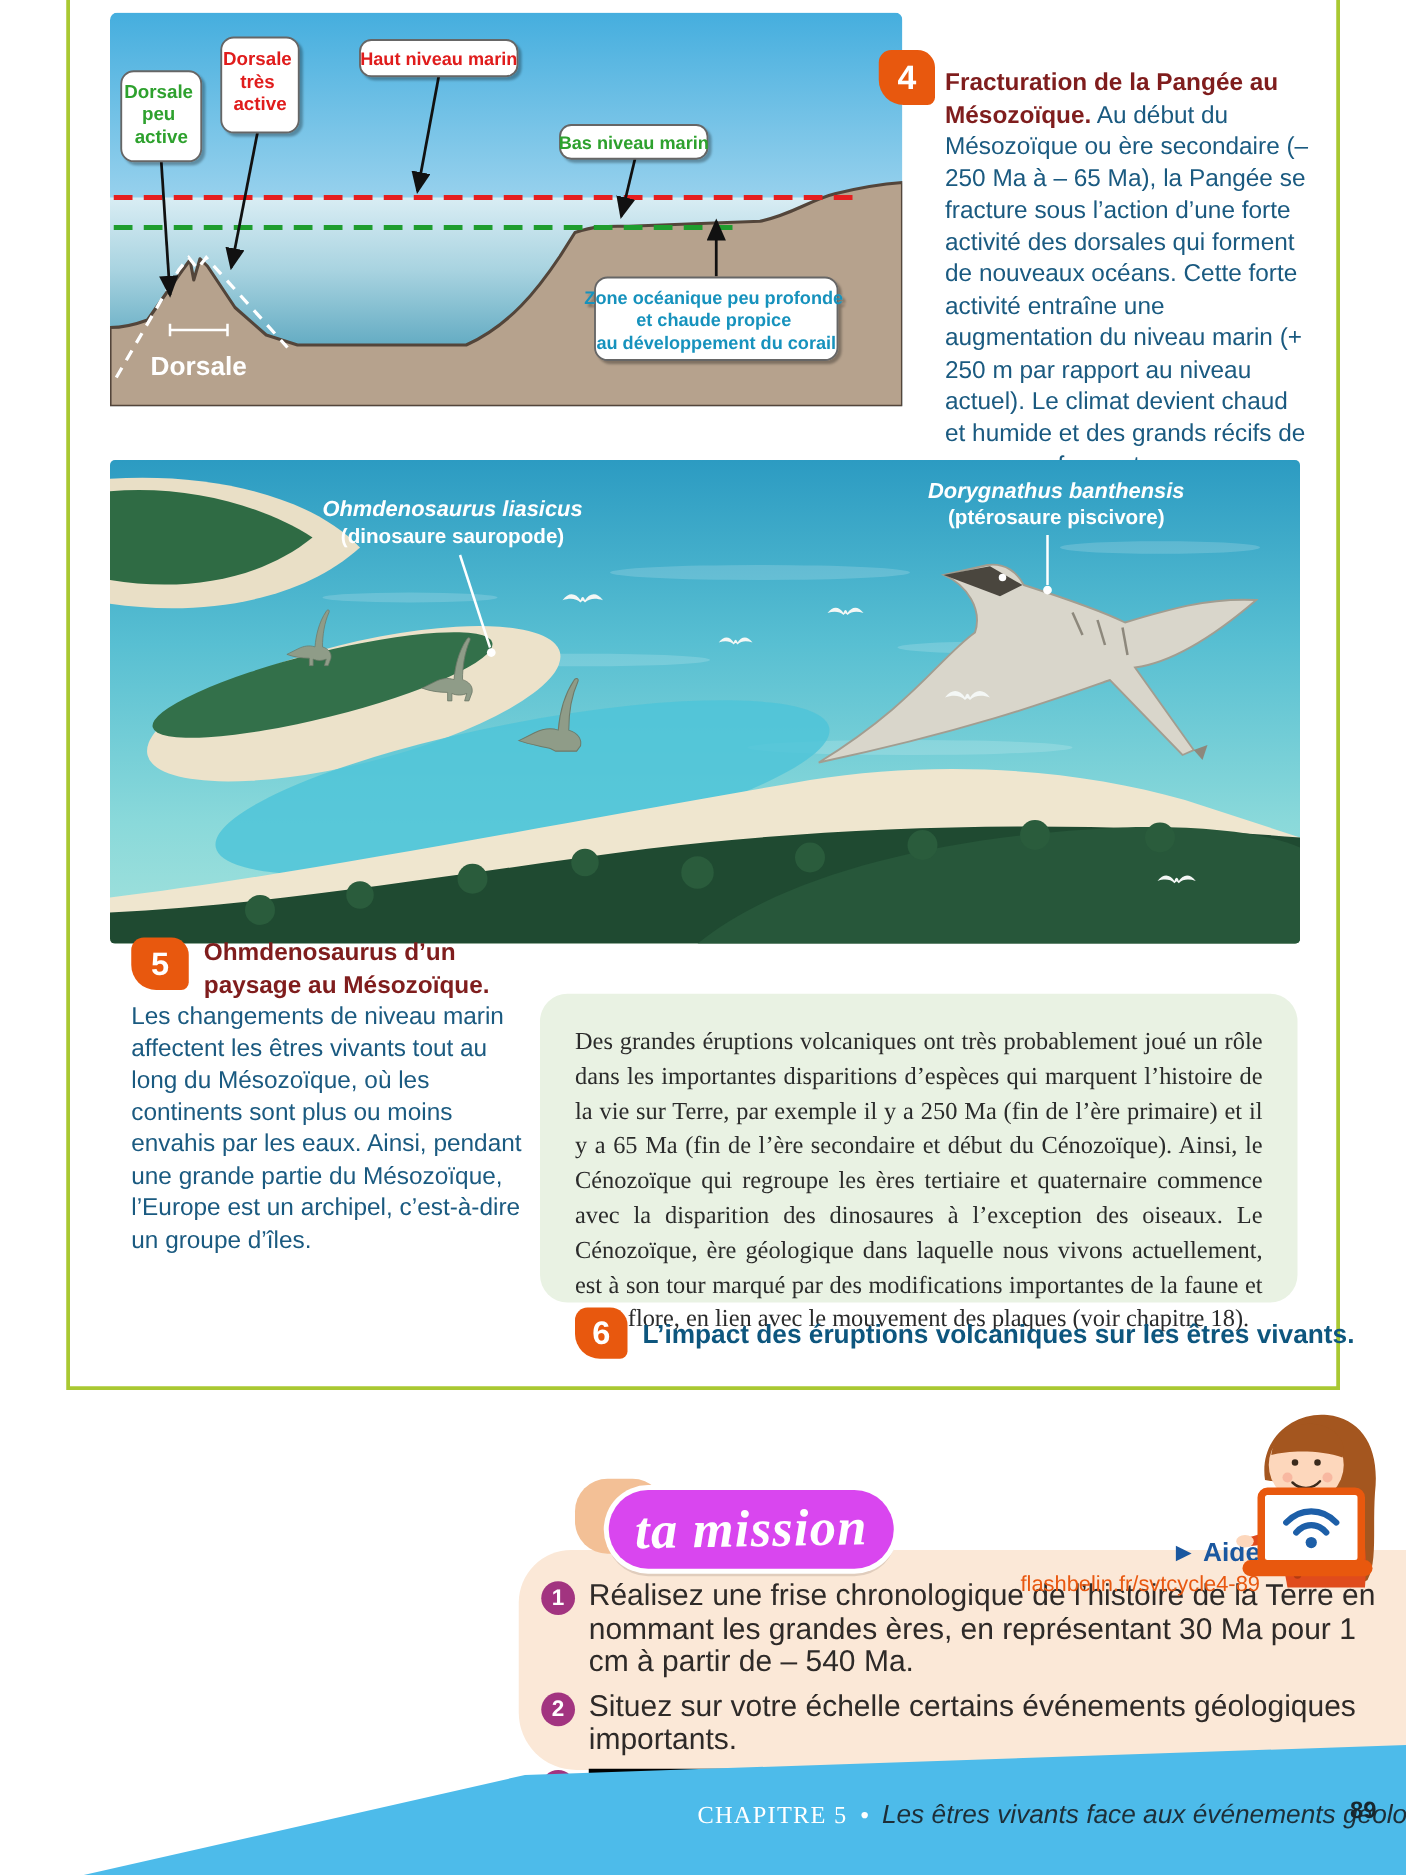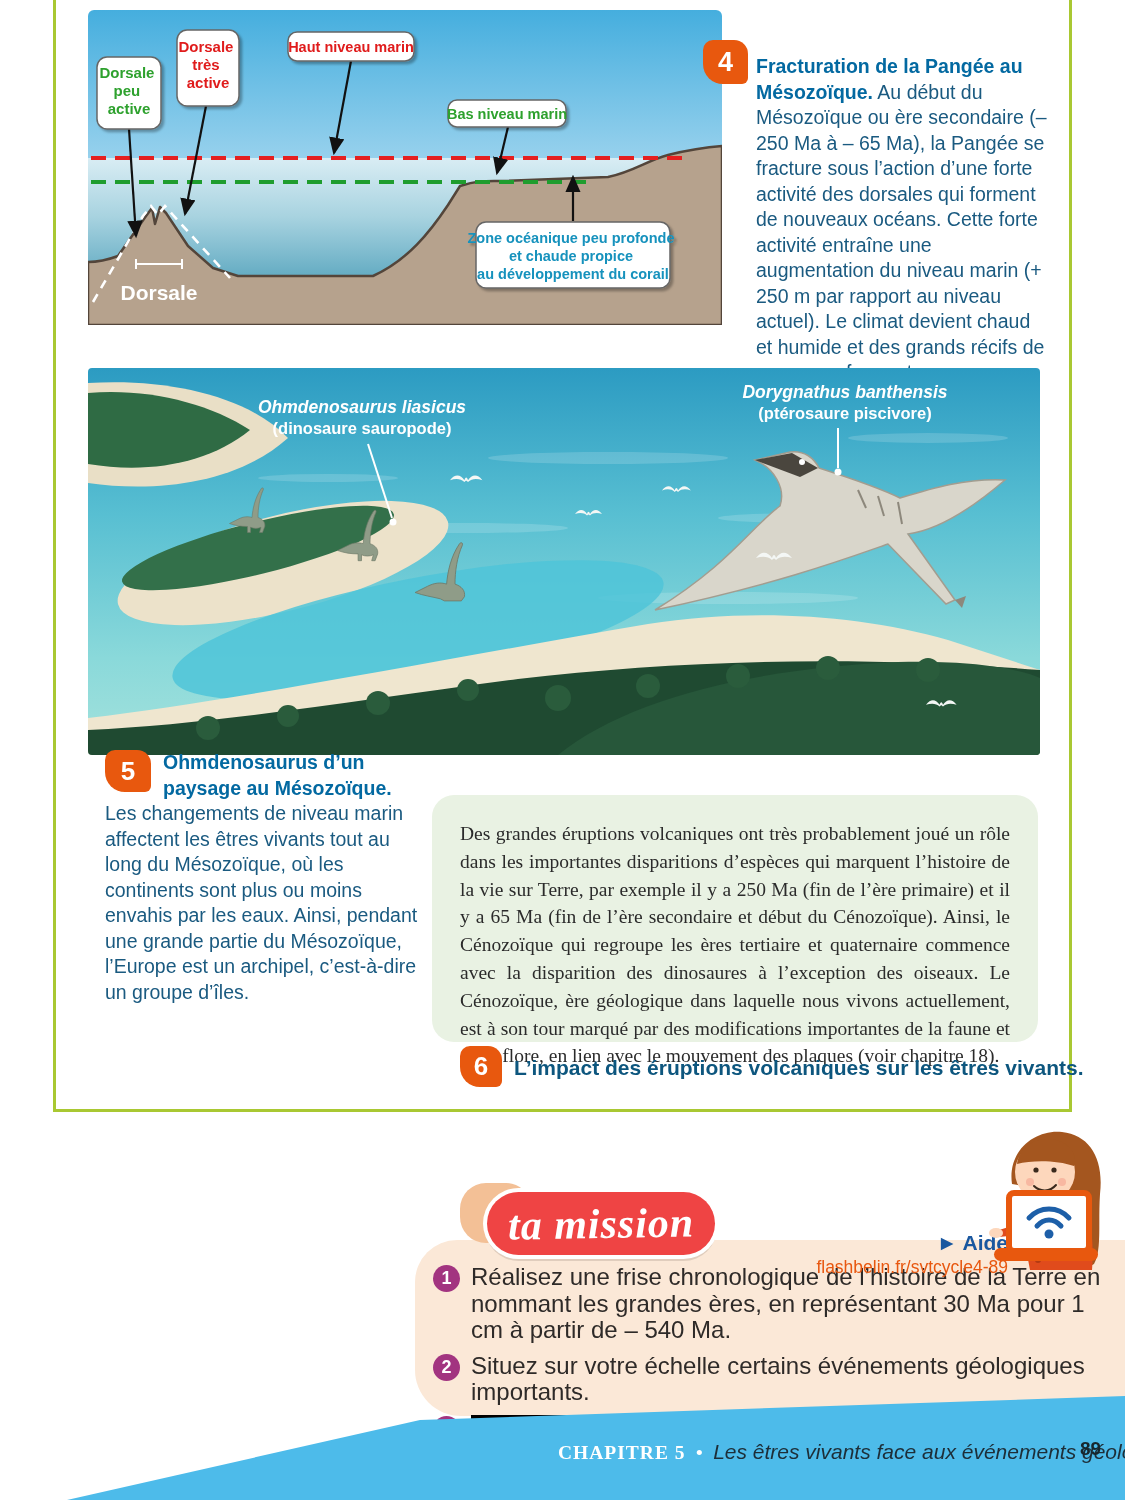--- a/index.html
+++ b/index.html
@@ -7,21 +7,21 @@
         font-family:"Liberation Sans",sans-serif;margin:0 auto;}
   
   .frame{position:absolute;left:53px;top:-10px;width:1019px;height:1122px;
          border:3px solid #a9c832;box-sizing:border-box;}
   
   .badge{position:absolute;background:#e8580e;color:#fff;font-weight:bold;
          display:flex;align-items:center;justify-content:center;
          border-radius:10px 14px 6px 20px;}
   
   .doc-text{color:#1a5a80;font-size:19.5px;line-height:25.5px;}
-  .doc-text b{color:#0369a1;}
+  .doc-text b{color:#7f1d1d;}
   
   .figwrap{position:absolute;overflow:hidden;}
   
   .greenbox{position:absolute;left:432px;top:795px;width:606px;height:247px;box-sizing:border-box;
             background:#e9f2e3;border-radius:22px;padding:25px 28px;
             font-family:"Liberation Serif",serif;font-size:19.5px;line-height:27.8px;
             text-align:justify;color:#2b2b2b;}
   .caption6{position:absolute;left:460px;top:1046px;display:flex;align-items:flex-start;}
   .caption6 .cap-text{margin:10px 0 0 12px;font-weight:bold;font-size:21px;color:#0d567e;}
   
@@ -30,38 +30,38 @@
                  padding:24px 20px 0 18px;}
   .task{display:flex;margin-bottom:9px;}
   .task-num{flex:0 0 27px;width:27px;height:27px;border-radius:50%;background:#a23480;color:#fff;
             font-weight:bold;font-size:18px;display:flex;align-items:center;justify-content:center;
             margin-right:11px;margin-top:1px;}
   .task-text{font-size:24px;line-height:26.5px;color:#2e2a28;width:630px;}
   .chip{display:inline-block;background:#000000;color:#fff;font-weight:bold;
         padding:0 8px 2px 8px;margin-right:7px;}
   .logo-blob{position:absolute;left:460px;top:1183px;width:72px;height:60px;background:#f3c096;
              border-radius:26px 26px 0 26px;}
-  .mission-logo{position:absolute;left:487px;top:1192px;width:228px;height:63px;background:#ef4444;
+  .mission-logo{position:absolute;left:487px;top:1192px;width:228px;height:63px;background:#d946ef;
                 border-radius:32px;box-shadow:0 0 0 4px #ffffff,0 4px 0 2px #e0cdbd;
                 display:flex;align-items:center;justify-content:center;}
   .mission-logo span{color:#fff;font-style:italic;font-weight:bold;font-size:42px;
                      font-family:"Liberation Serif",serif;letter-spacing:1px;transform:rotate(-1deg);}
   .aide{position:absolute;left:780px;top:1192px;width:228px;text-align:right;line-height:24px;margin-top:39px;}
   .aide .aide-line{color:#1a579f;font-weight:bold;font-size:21px;}
   .aide .aide-url{color:#e8570f;font-size:17.5px;font-weight:normal;}
   .laptop-screen{position:absolute;left:1006px;top:1190px;width:74px;height:52px;background:#fff;
                  border:6px solid #e8580e;border-radius:8px;z-index:6;display:flex;
                  align-items:center;justify-content:center;}
   .laptop-base{position:absolute;left:994px;top:1248px;width:104px;height:13px;background:#e8580e;
                border-radius:7px;z-index:6;}
   
   .footer-band{position:absolute;left:0;top:1390px;width:1125px;height:110px;background:#4dbbea;
                clip-path:polygon(67px 110px,420px 30px,1125px 6px,1125px 110px);}
   .footer-line{position:absolute;left:558px;top:1440px;white-space:nowrap;}
-  .footer-chapter{font-family:"Liberation Serif",serif;font-weight:bold;color:#ffffff;
+  .footer-chapter{font-family:"Liberation Serif",serif;font-weight:normal;color:#ffffff;
                   font-size:19.5px;letter-spacing:1px;}
   .footer-bullet{color:#ffffff;font-size:19px;margin:0 6px;}
   .footer-title{font-style:italic;font-weight:500;color:#1d2e38;font-size:21px;}
   .footer-page{position:absolute;left:1080px;top:1438px;font-weight:bold;font-size:19px;color:#17272e;}
   svg text{font-family:"Liberation Sans",sans-serif;}
 </style>
 </head>
 <body>
 
 <div class="page">

